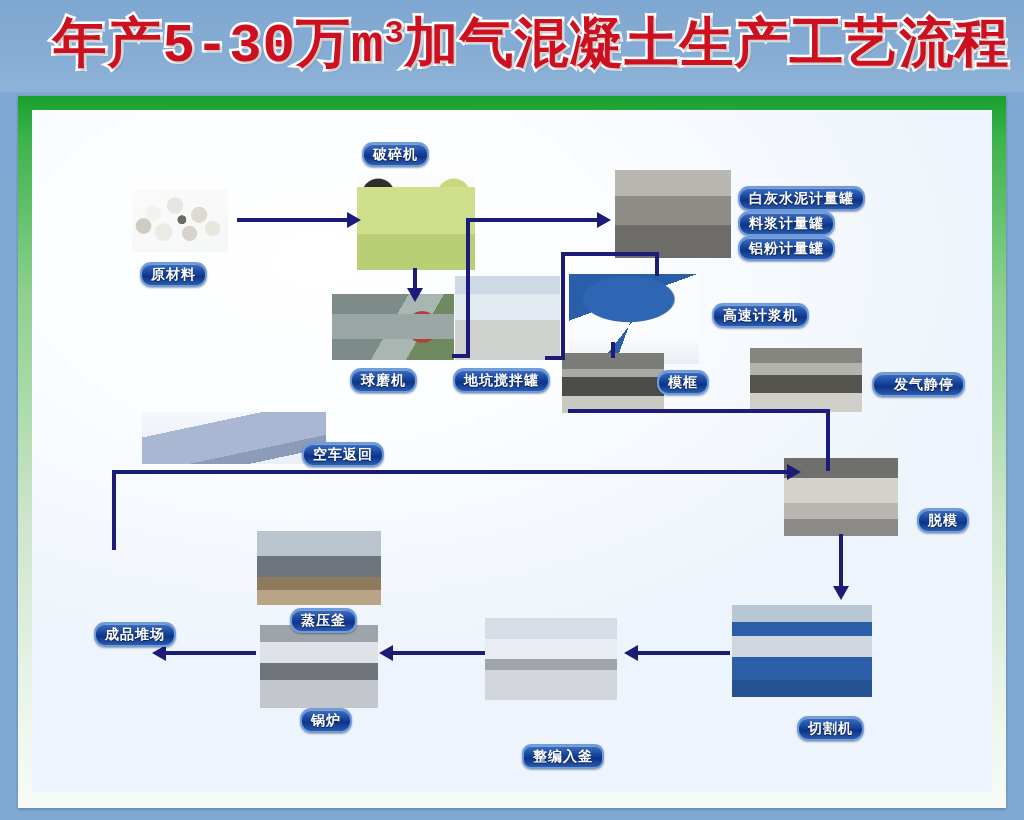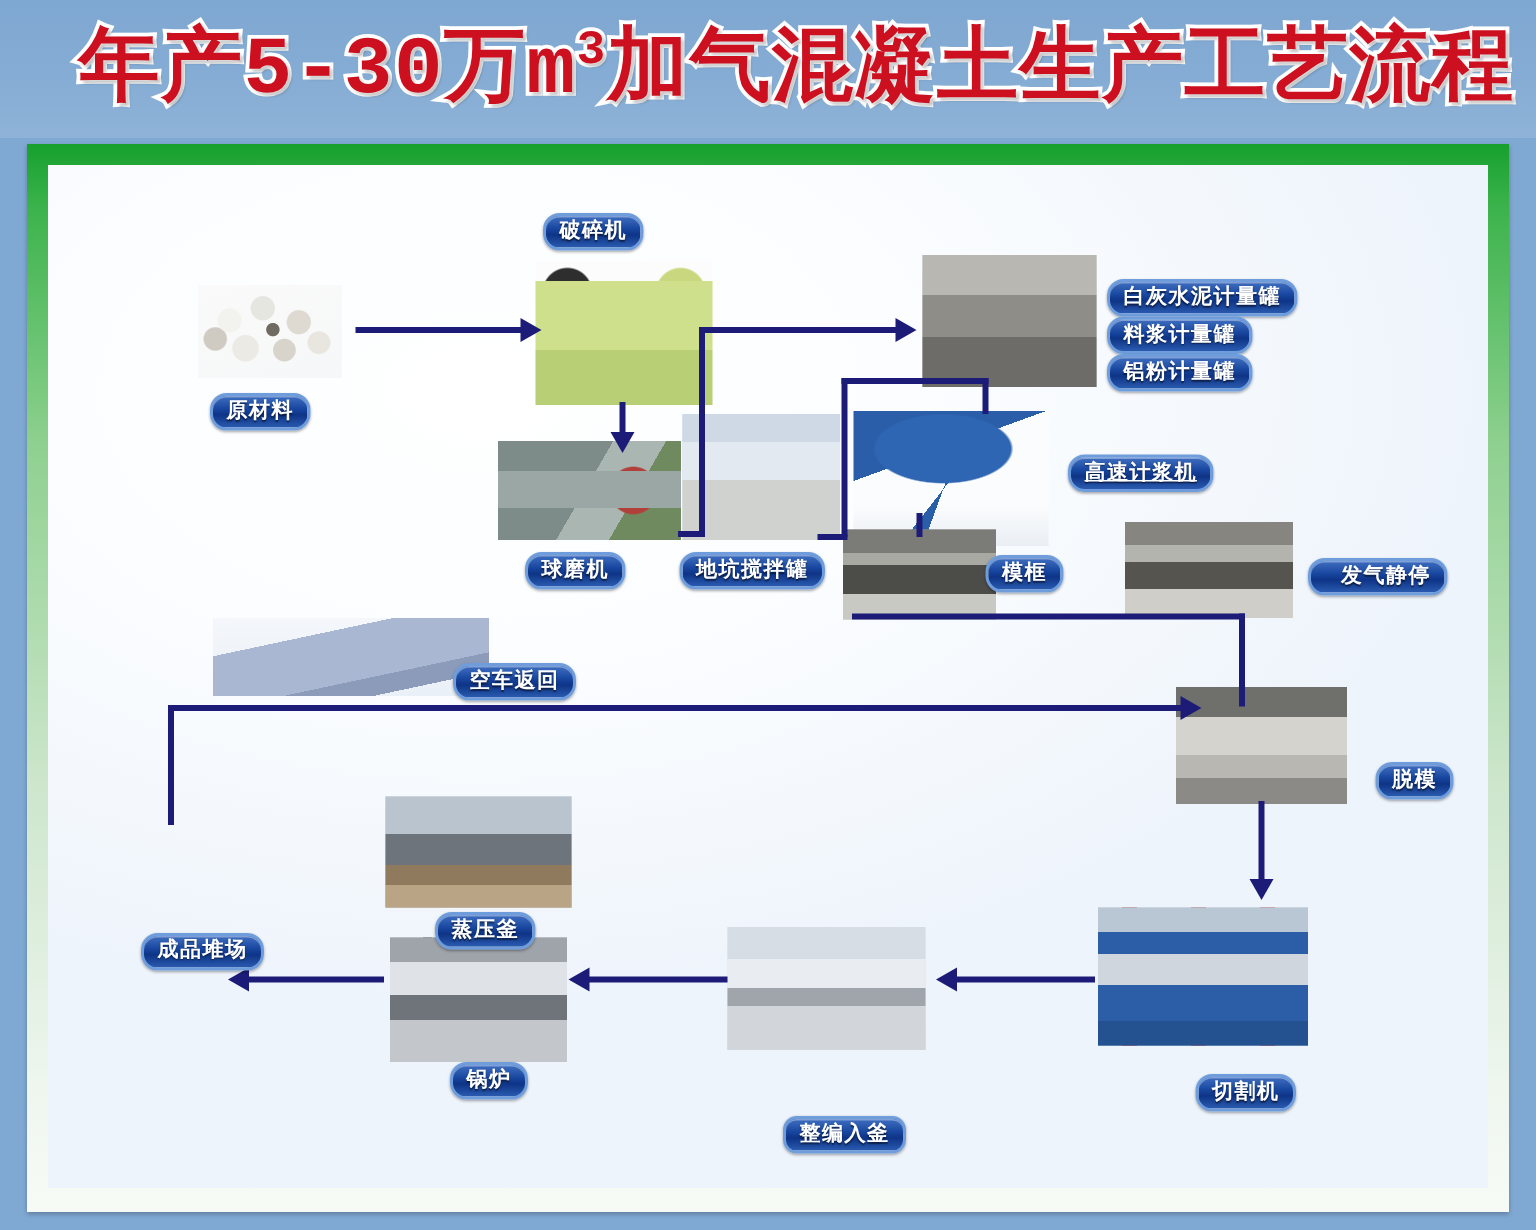--- a/index.html
+++ b/index.html
@@ -228,26 +228,26 @@
       <div class="ln-h" style="left:128px; top:541px; width:96px;"></div>
       <div class="arrow arr-l" style="left:120px; top:535px;"></div>
 
       <div class="pill" style="left:108px; top:152px;">原材料</div>
       <div class="pill" style="left:330px; top:32px;text-align:right;">破碎机</div>
       <div class="pill" style="left:318px; top:258px;">球磨机</div>
       <div class="pill" style="left:421px; top:258px;">地坑搅拌罐</div>
       <div class="pill" style="left:706px; top:76px;">白灰水泥计量罐</div>
       <div class="pill" style="left:706px; top:101px;">料浆计量罐</div>
       <div class="pill" style="left:706px; top:126px;">铝粉计量罐</div>
-      <div class="pill" style="left:680px; top:193px;text-decoration:underline;">高速计浆机</div>
+      <div class="pill" style="left:680px; top:193px;">高速计浆机</div>
       <div class="pill" style="left:625px; top:260px;">模框</div>
       <div class="pill" style="left:840px; top:262px;padding-left:20px;">发气静停</div>
       <div class="pill" style="left:885px; top:398px;">脱模</div>
       <div class="pill" style="left:270px; top:332px;">空车返回</div>
       <div class="pill" style="left:765px; top:606px;">切割机</div>
       <div class="pill" style="left:490px; top:634px;border-radius:9px;">整编入釜</div>
       <div class="pill" style="left:258px; top:498px;">蒸压釜</div>
       <div class="pill" style="left:268px; top:598px;">锅炉</div>
-      <div class="pill" style="left:62px;  top:512px;font-family:Liberation Mono, monospace;">成品堆场</div>
+      <div class="pill" style="left:62px;  top:512px;">成品堆场</div>
 
     </div>
   </div>
 </div>
 
 </body></html>

